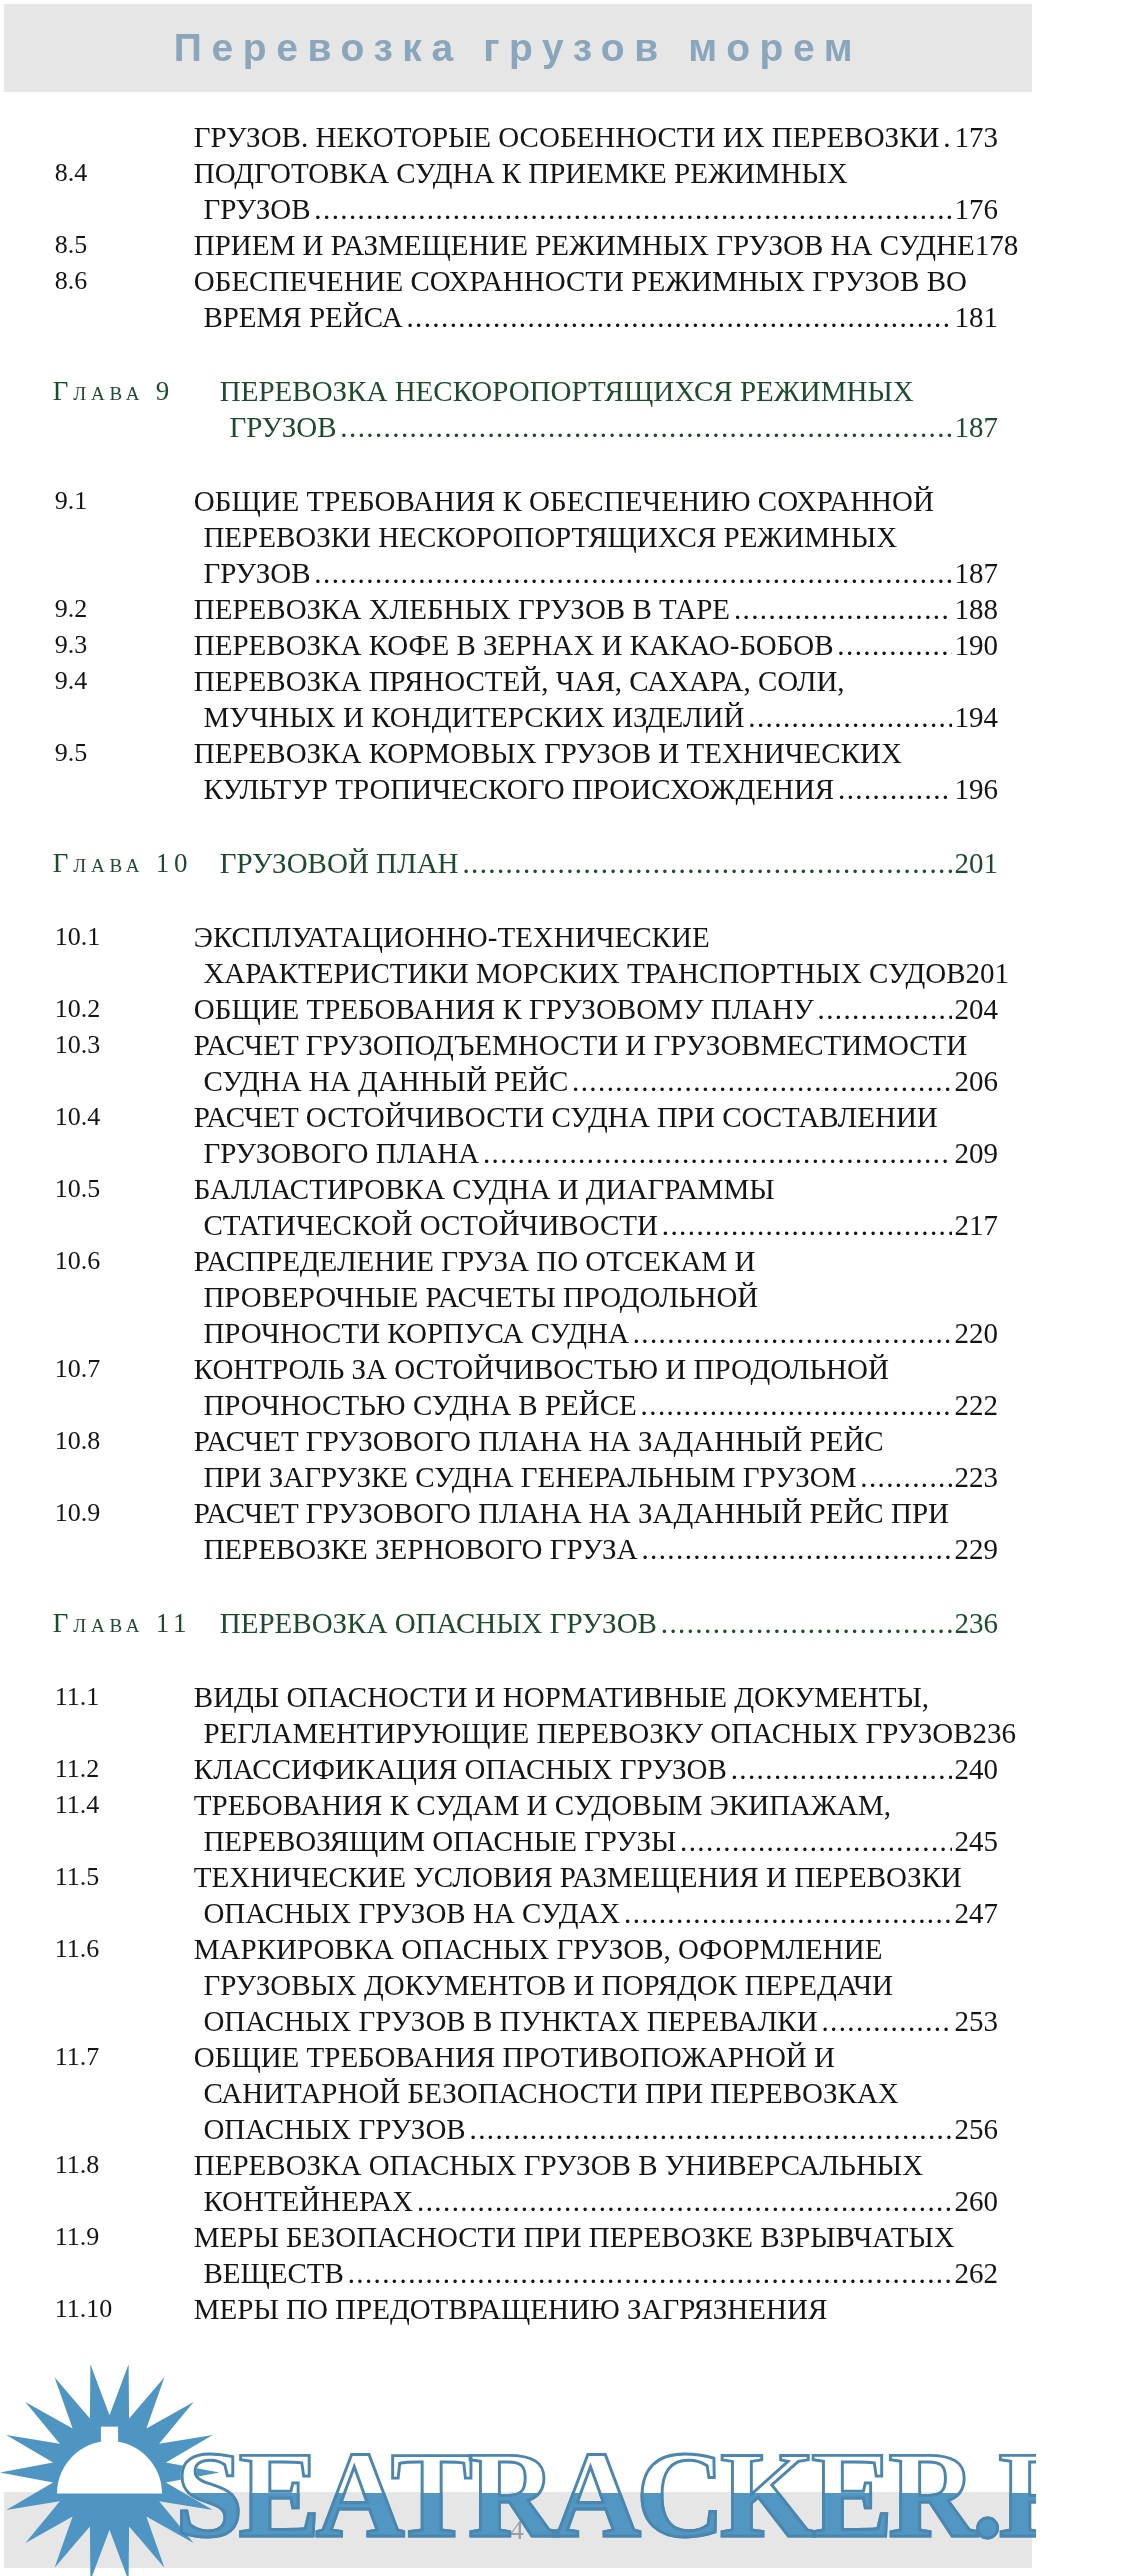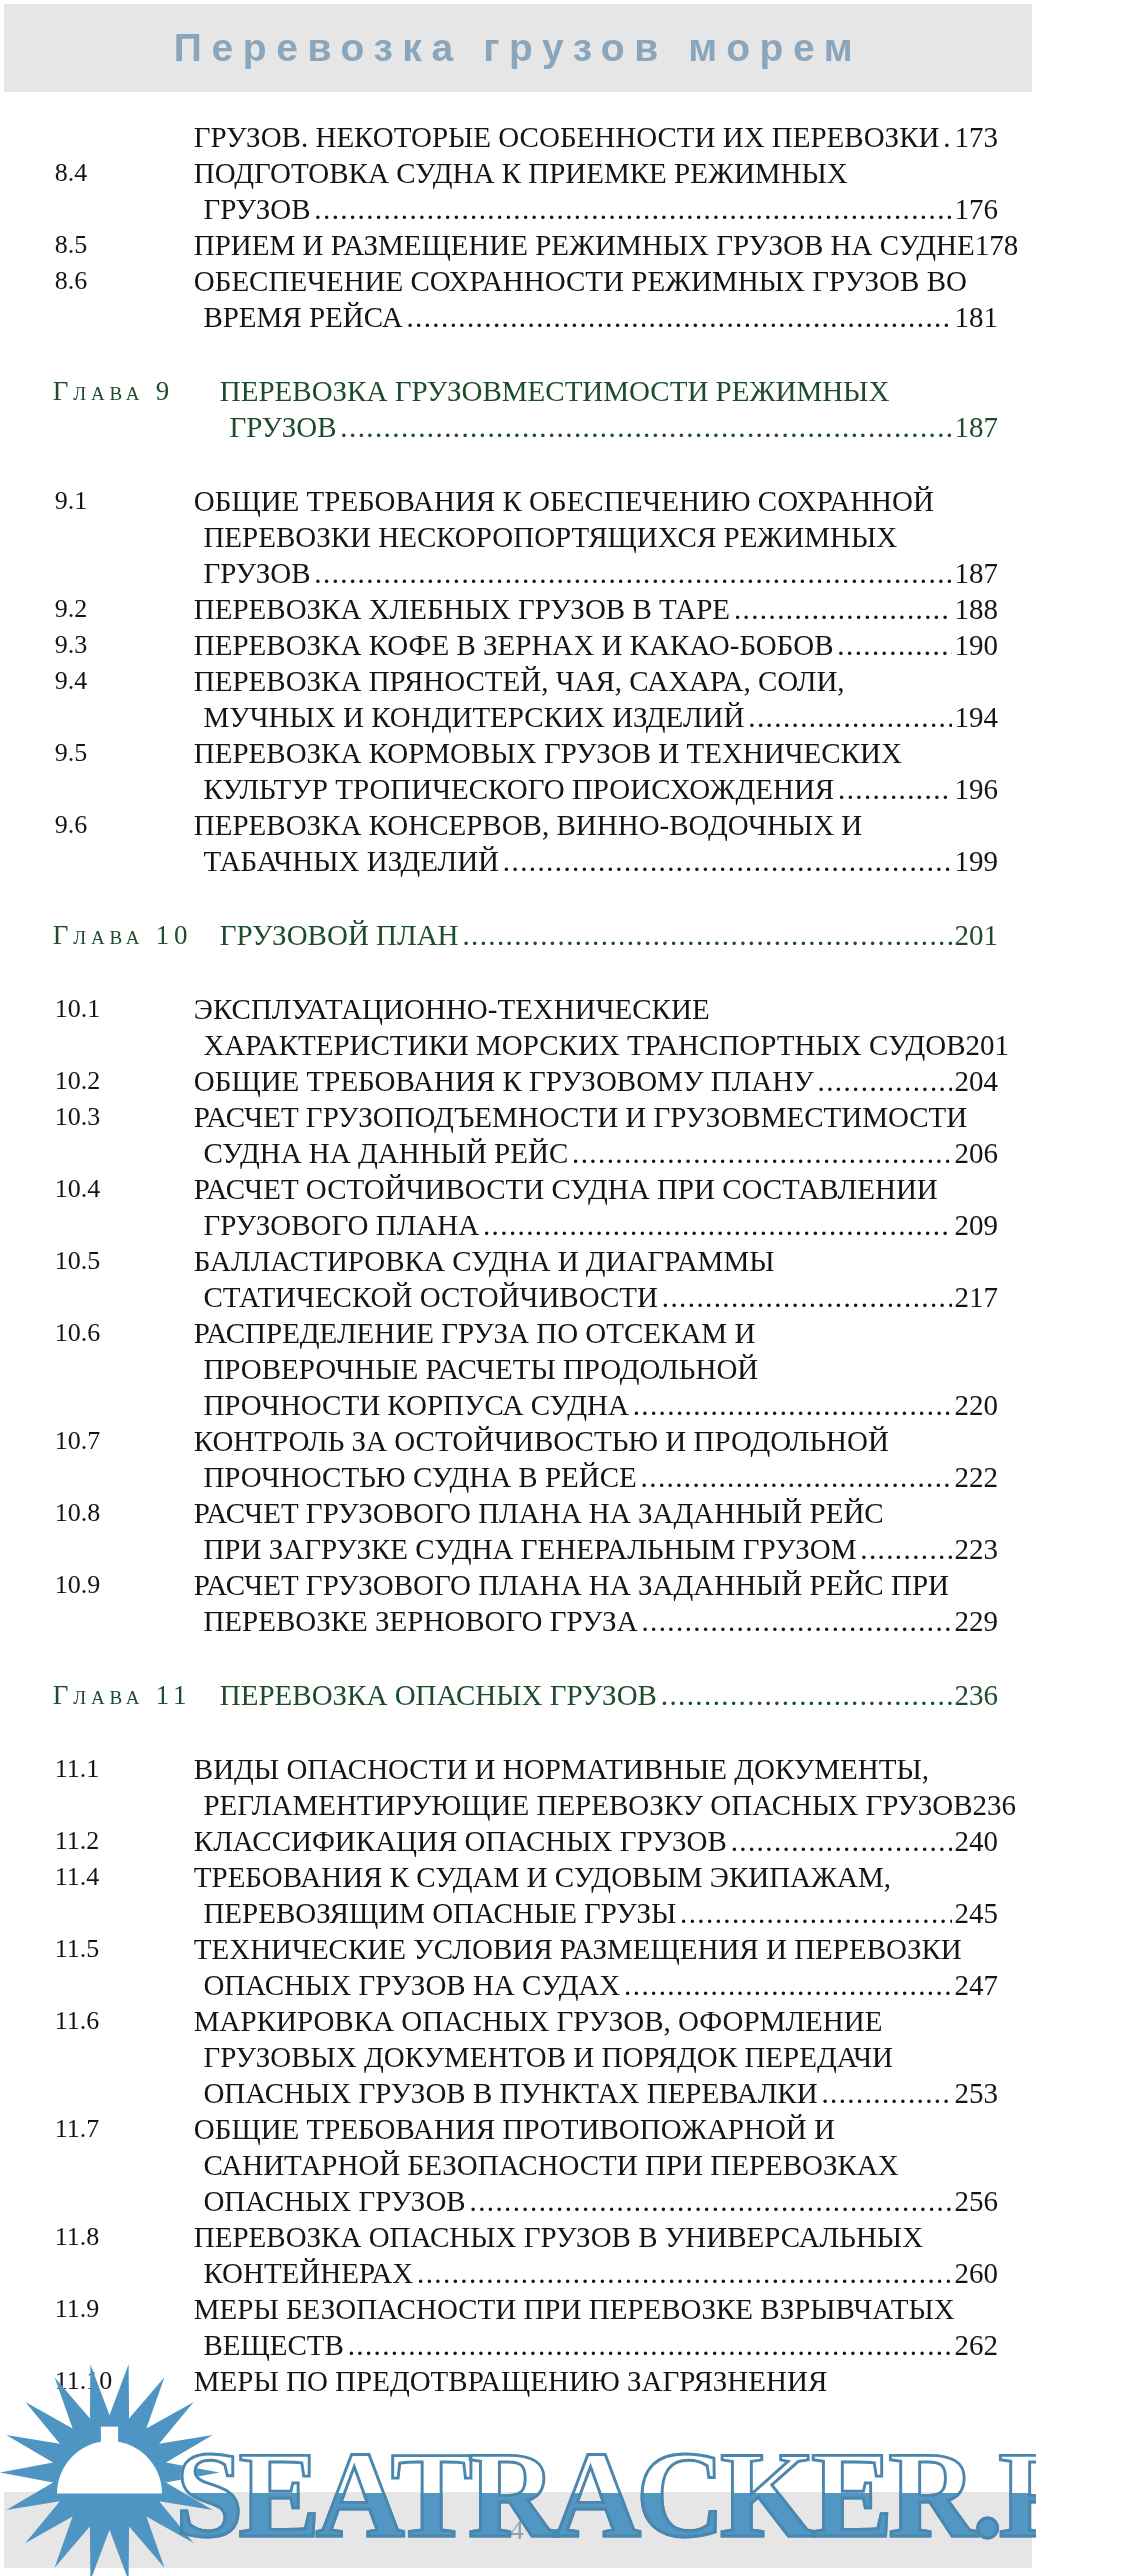--- a/index.html
+++ b/index.html
@@ -152,21 +152,21 @@
               <span class="txt">ВРЕМЯ РЕЙСА</span>
               <span class="leader"></span>
               <span class="pagenum">181</span>
             </div>
           </div>
   </div>
         <div class="row chapter">
     <div class="num">Глава 9</div>
     <div class="body-col">
             <div class="line">
-              <span class="txt">ПЕРЕВОЗКА ГРУЗОВМЕСТИМОСТИ РЕЖИМНЫХ</span>
+              <span class="txt">ПЕРЕВОЗКА НЕСКОРОПОРТЯЩИХСЯ РЕЖИМНЫХ</span>
             </div>
             <div class="line cont">
               <span class="txt">ГРУЗОВ</span>
               <span class="leader"></span>
               <span class="pagenum">187</span>
             </div>
           </div>
   </div>
         <div class="row section">
     <div class="num">9.1</div>
@@ -220,33 +220,20 @@
         <div class="row section">
     <div class="num">9.5</div>
     <div class="body-col">
             <div class="line">
               <span class="txt">ПЕРЕВОЗКА КОРМОВЫХ ГРУЗОВ И ТЕХНИЧЕСКИХ</span>
             </div>
             <div class="line cont">
               <span class="txt">КУЛЬТУР ТРОПИЧЕСКОГО ПРОИСХОЖДЕНИЯ</span>
               <span class="leader"></span>
               <span class="pagenum">196</span>
-            </div>
-          </div>
-  </div>
-        <div class="row section">
-    <div class="num">9.6</div>
-    <div class="body-col">
-            <div class="line">
-              <span class="txt">ПЕРЕВОЗКА КОНСЕРВОВ, ВИННО-ВОДОЧНЫХ И</span>
-            </div>
-            <div class="line cont">
-              <span class="txt">ТАБАЧНЫХ ИЗДЕЛИЙ</span>
-              <span class="leader"></span>
-              <span class="pagenum">199</span>
             </div>
           </div>
   </div>
         <div class="row chapter">
     <div class="num">Глава 10</div>
     <div class="body-col">
             <div class="line">
               <span class="txt">ГРУЗОВОЙ ПЛАН</span>
               <span class="leader"></span>
               <span class="pagenum">201</span>

